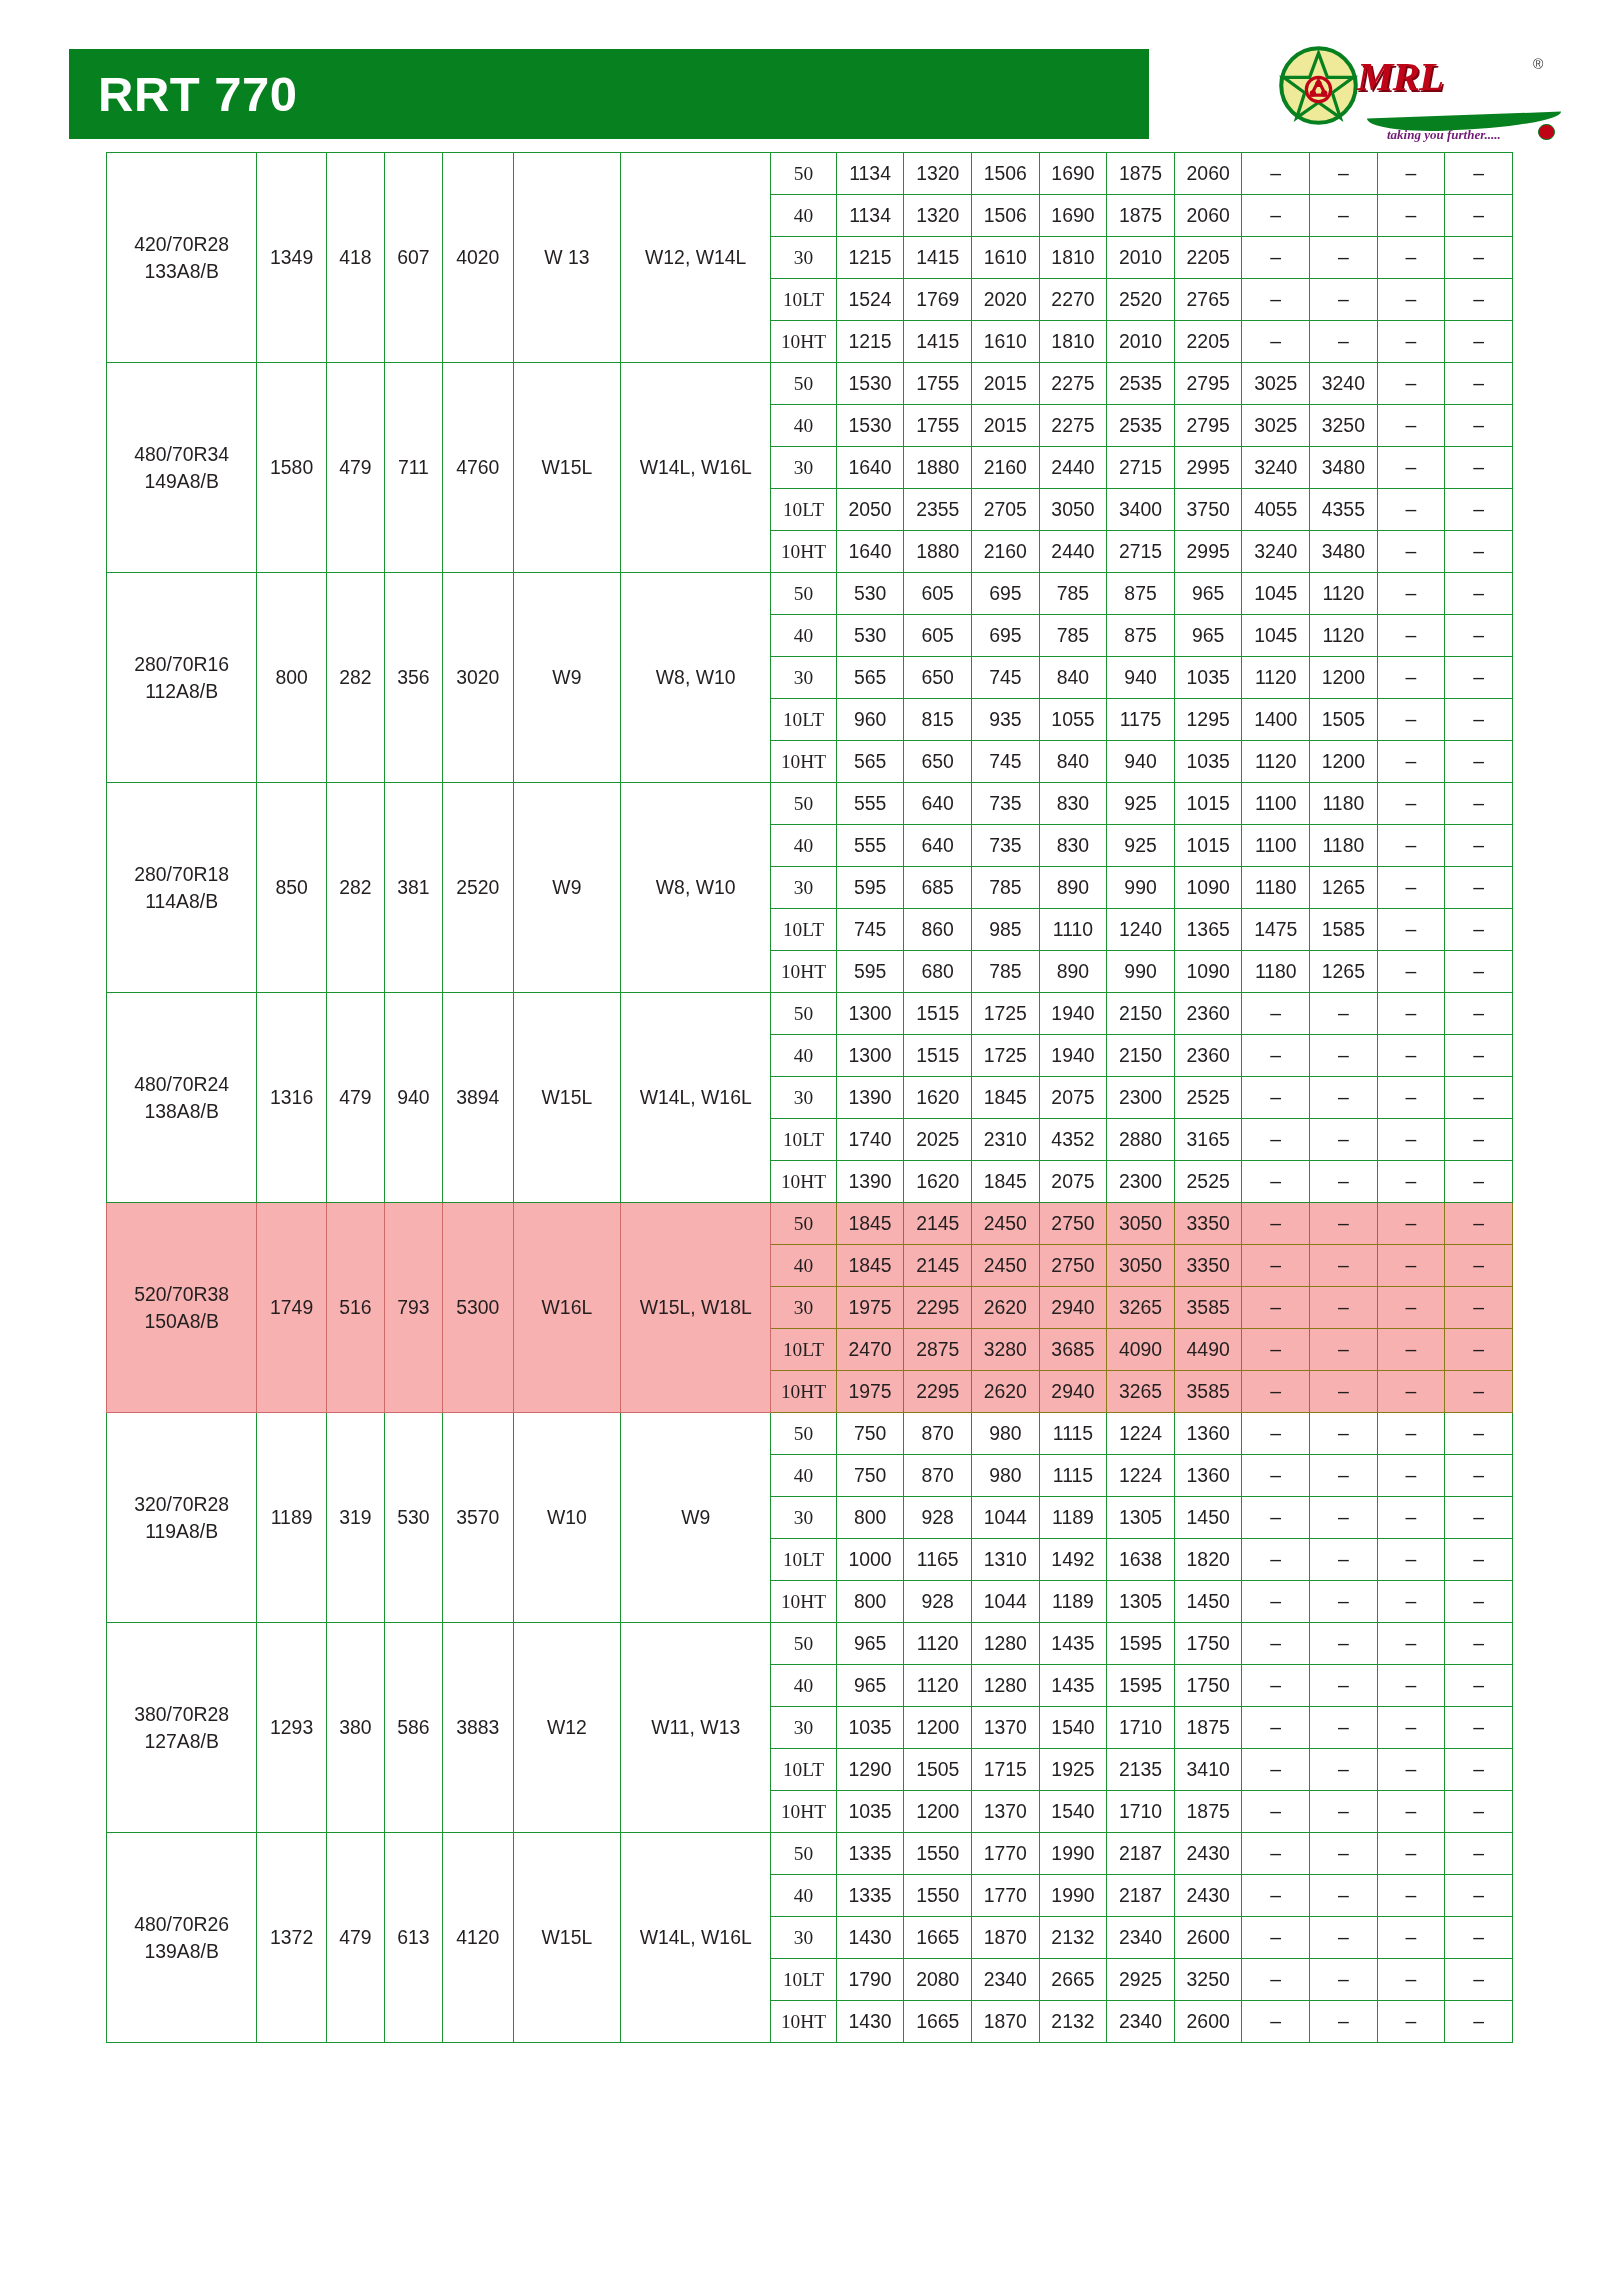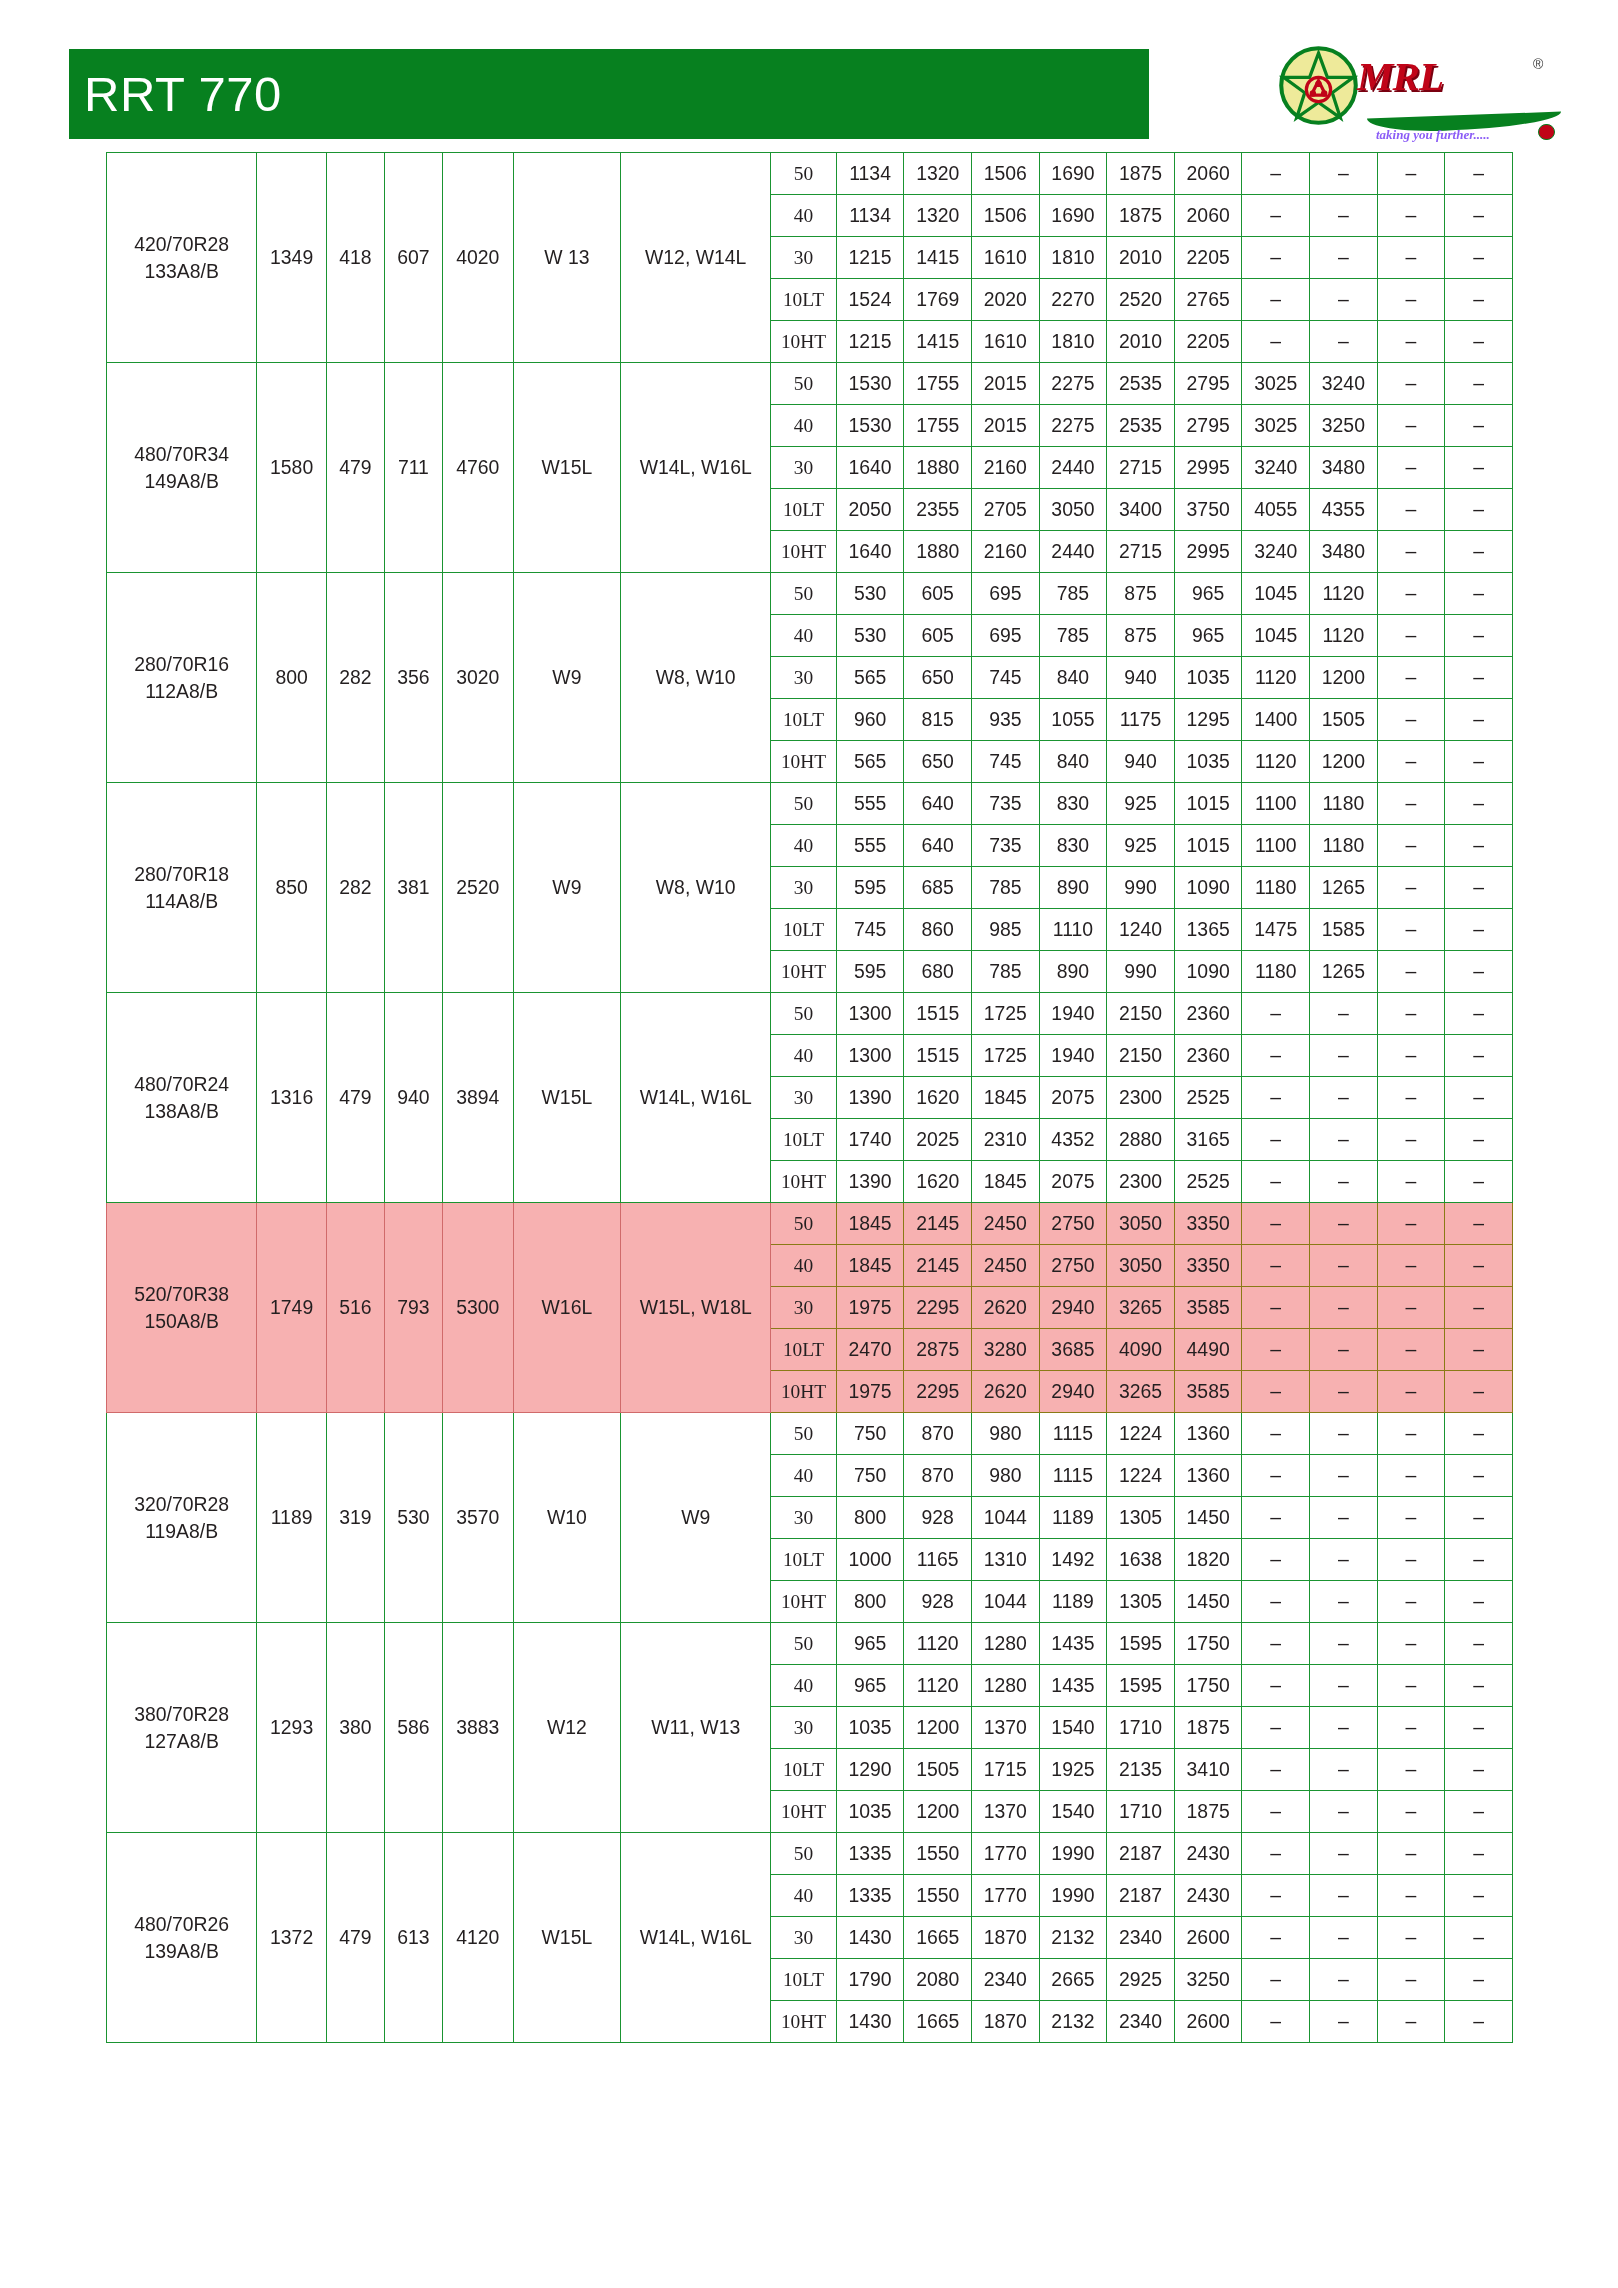--- a/index.html
+++ b/index.html
@@ -31,23 +31,23 @@
     top: 49px;
     width: 1080px;
     height: 90px;
     background: #07801f;
     display: flex;
     align-items: center;
   }
   .title-text {
     color: #ffffff;
     font-size: 49px;
-    font-weight: normal;
+    font-weight: bold;
     letter-spacing: 0.5px;
-    margin-left: 15px;
+    margin-left: 29px;
     line-height: 1;
   }
 
   
   .logo-block {
     position: absolute;
     left: 1278px;
     top: 18.5px;
     width: 286px;
     height: 120px;
@@ -84,27 +84,27 @@
     left: 89px;
     top: 96px;
     width: 194px;
     height: 14.8px;
     background: #07801f;
     border-radius: 0 0 60% 40% / 0 0 100% 100%;
     transform: skewY(-2deg);
   }
   .logo-tagline {
     position: absolute;
-    left: 98px;
+    left: 109px;
     top: 108px;
     font-family: "Liberation Serif", serif;
     font-style: italic;
     font-weight: bold;
     font-size: 13px;
-    color: #8b5cf6;
+    color: #701a75;
     white-space: nowrap;
   }
   .logo-dot {
     position: absolute;
     left: 260px;
     top: 105px;
     width: 14.8px;
     height: 14.8px;
     border-radius: 50%;
     background: #c00418;

